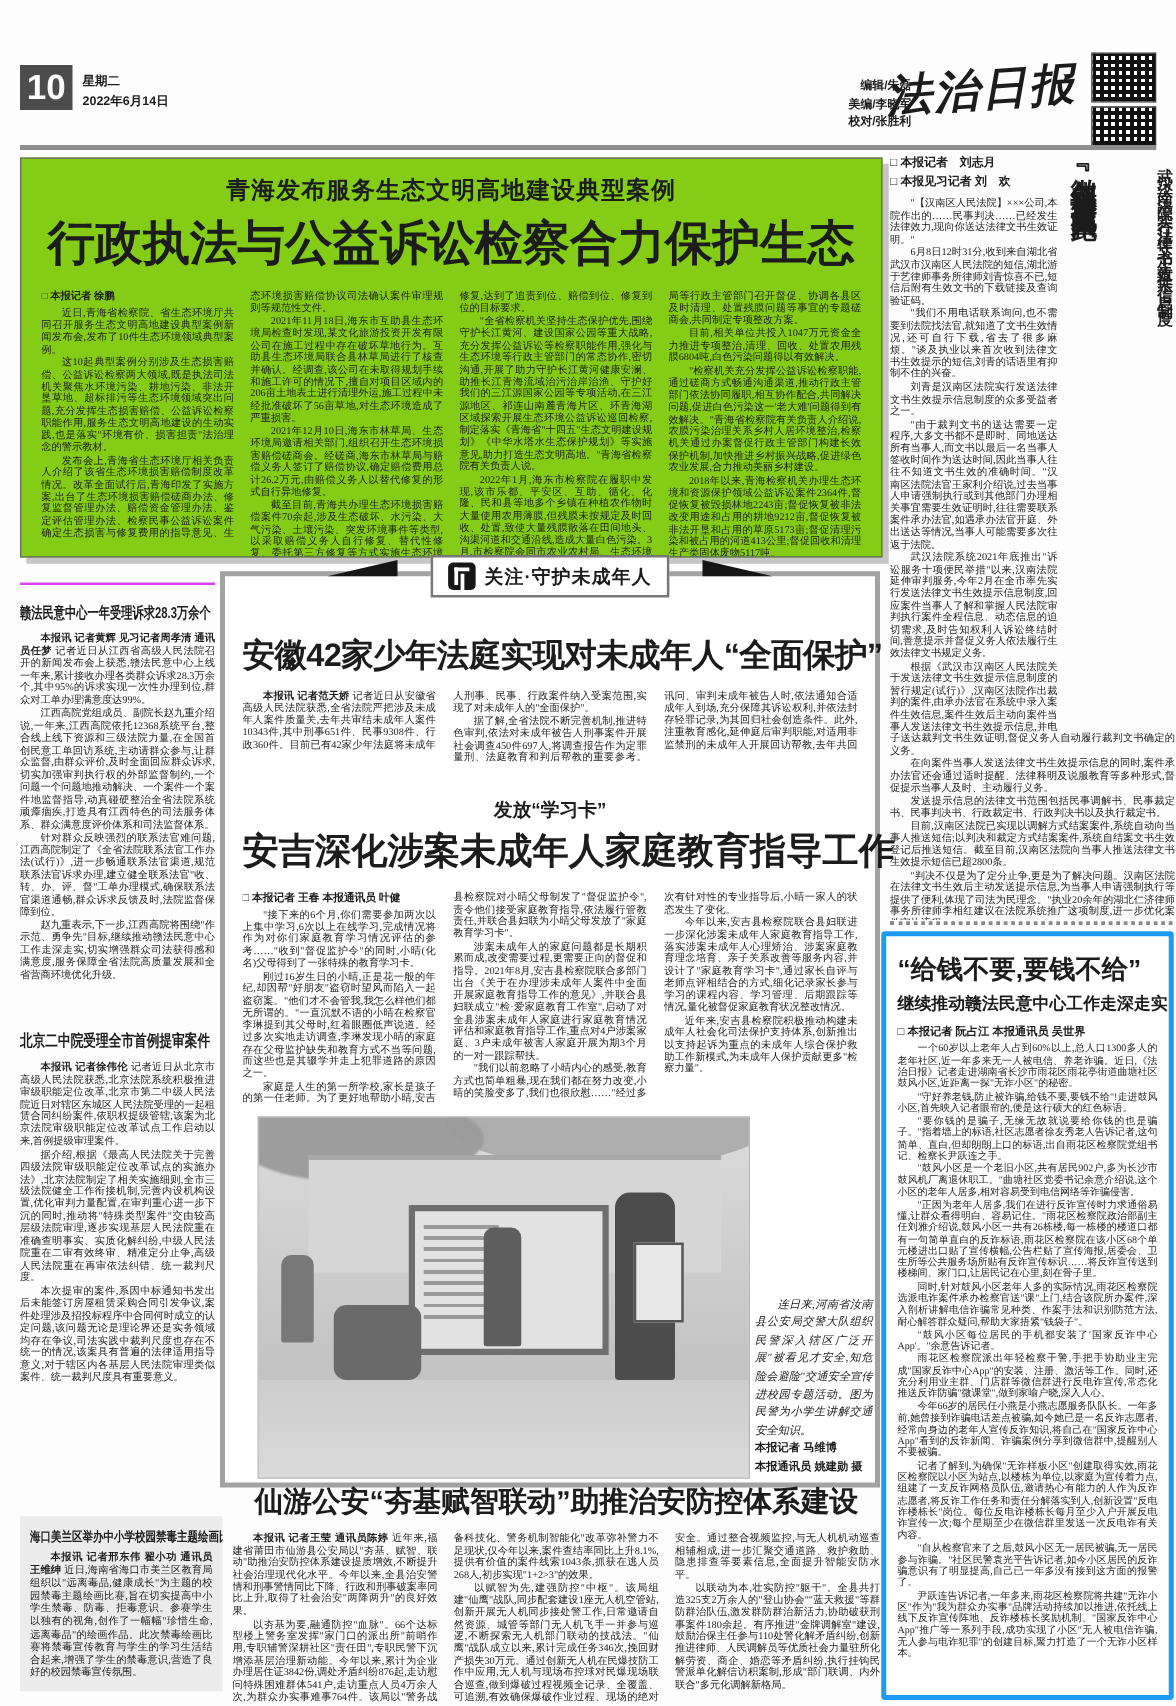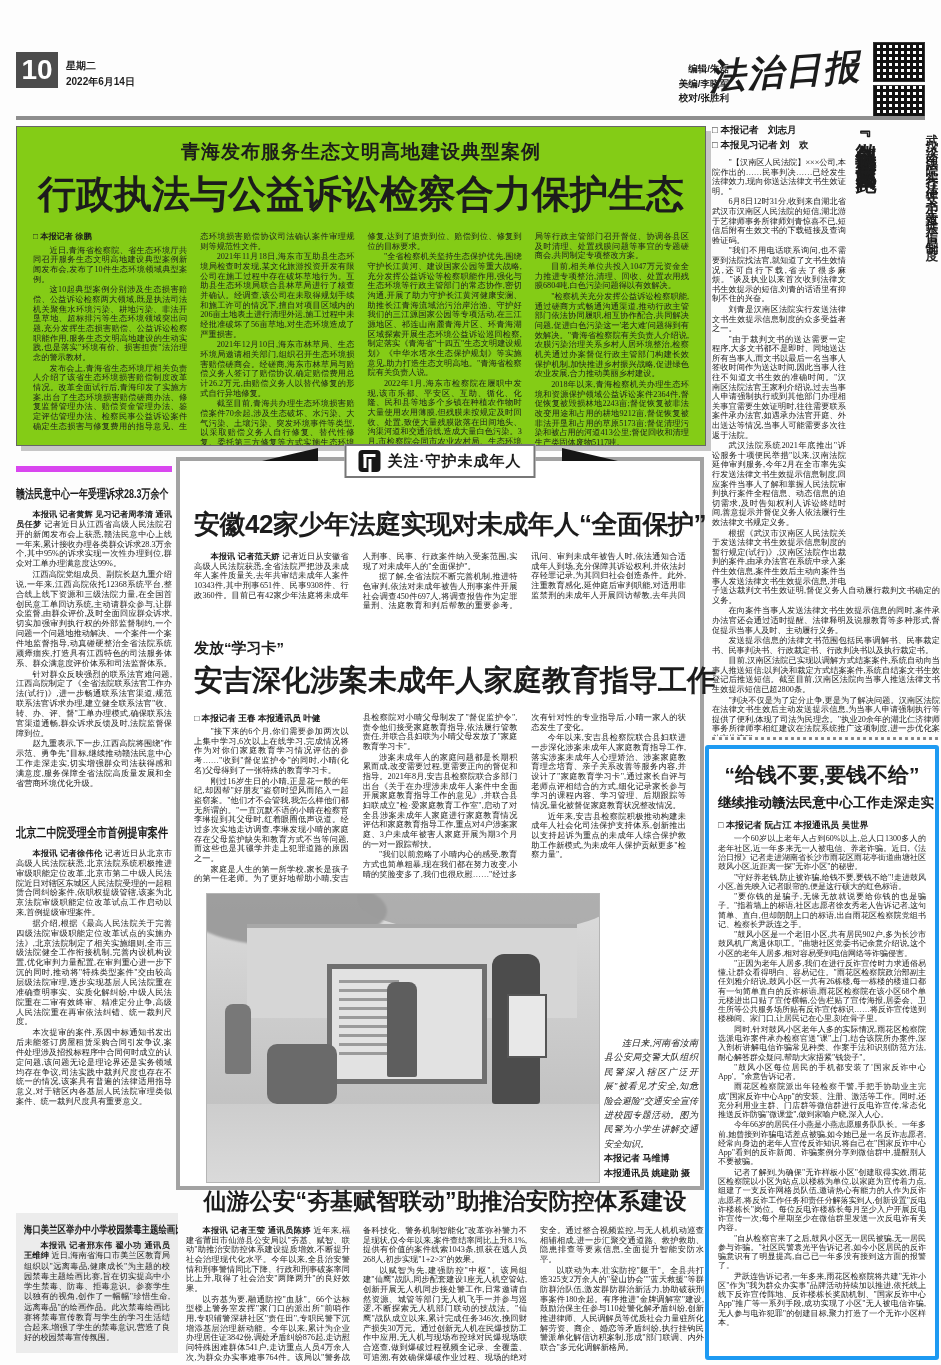--- a/index.html
+++ b/index.html
@@ -40,42 +40,42 @@
          font-size:8.2px;line-height:1.17;}
   .v-heads{float:right;width:88px;height:462px;margin-left:6px;display:flex;justify-content:space-between;}
   .v-title{writing-mode:vertical-rl;font:bold 21px "Liberation Sans",sans-serif;letter-spacing:2px;height:100%;}
   .v-kicker{writing-mode:vertical-rl;font:bold 12.5px "Liberation Sans",sans-serif;letter-spacing:6px;height:100%;}
   #wuhan .bylines p{margin:0 0 2px 0;font:bold 9.5px "Liberation Sans",sans-serif;text-indent:0;}
   #wuhan .bylines{margin-bottom:6px;}
   .dotted-sep{position:absolute;left:712px;top:737px;width:226px;border-top:3px dotted #8a8a8a;}
   
   #changsha{position:absolute;left:705px;top:745px;width:234px;height:615px;box-sizing:border-box;
             border:4px solid #1d9af2;border-radius:3px;background:#fff;padding:12px 9px 6px;overflow:hidden;}
-  #changsha .title{text-align:center;font:bold 21px "Liberation Sans",sans-serif;white-space:nowrap;}
+  #changsha .title{font:bold 21px "Liberation Sans",sans-serif;white-space:nowrap;}
   #changsha .subtitle{text-align:center;font:bold 13.5px "Liberation Sans",sans-serif;margin-top:5px;white-space:nowrap;}
   #changsha .byline-p{margin:8px 0 6px;font-size:9px;}
   #changsha .article-body{font-size:8px;line-height:1.16;}
   
   #guanzhu{position:absolute;left:176px;top:457px;width:528px;height:733px;box-sizing:border-box;
            border:4px solid #a2a2a2;background:#fff;}
   .badge{position:absolute;top:-17px;left:50%;transform:translateX(-50%);background:#fff;
          border:2px solid #777;padding:4px 12px;display:flex;align-items:center;gap:7px;white-space:nowrap;z-index:3;}
   .badge-text{font:bold 15px "Liberation Sans",sans-serif;letter-spacing:1px;}
   .badge-icon{width:22px;height:22px;background:#161616;border-radius:4px;position:relative;}
   .badge-icon:before{content:"";position:absolute;left:5px;top:4px;width:12px;height:3px;background:#fff;}
   .badge-icon:after{content:"";position:absolute;left:5px;top:4px;width:3px;height:14px;background:#fff;
                     box-shadow:5px 5px 0 #fff;}
   .tri{position:absolute;top:-13px;width:0;height:0;z-index:2;}
   .tri-l{left:calc(50% - 178px);border-bottom:13px solid #151515;border-left:56px solid transparent;}
   .tri-r{left:calc(50% + 122px);border-bottom:13px solid #151515;border-right:56px solid transparent;}
   #anhui{position:absolute;left:14px;right:14px;top:46px;}
   #anhui .title{text-align:center;font:bold 26px "Liberation Sans",sans-serif;white-space:nowrap;letter-spacing:-0.5px;}
   #anhui .cols{margin-top:10px;column-count:3;column-gap:14px;font-size:8.2px;line-height:1.18;height:62px;overflow:hidden;}
   #anji{position:absolute;left:14px;right:14px;top:178px;}
-  #anji .kicker{font:bold 15px "Liberation Sans",sans-serif;}
+  #anji .kicker{text-align:center;font:bold 15px "Liberation Sans",sans-serif;}
   #anji .title{text-align:center;font:bold 29px "Liberation Sans",sans-serif;white-space:nowrap;margin-top:3px;}
   #anji .cols{margin-top:12px;column-count:3;column-gap:14px;font-size:8.2px;line-height:1.18;height:186px;overflow:hidden;}
   #anji .byline-p{font-size:8.6px;}
   
   #photo{position:absolute;left:26px;top:432px;width:392px;height:288px;border:1px solid #b5b5b5;
          background:linear-gradient(180deg,#dcdcdc 0%,#cfcfcf 35%,#c3c3c3 70%,#bdbdbd 100%);overflow:hidden;}
   .ph{position:absolute;}
   .ph-foliage{left:-20px;top:-18px;width:200px;height:70px;background:#8f8f8f;border-radius:50%;filter:blur(1px);opacity:.8;}
   .ph-foliage2{left:150px;top:-30px;width:260px;height:70px;background:#9b9b9b;border-radius:50%;opacity:.7;}
   .ph-building{left:40px;top:30px;width:330px;height:90px;background:#d6d6d6;border-top:4px solid #a8a8a8;}
@@ -88,21 +88,21 @@
   .ph-fig3{left:18px;top:110px;width:26px;height:70px;background:#787878;}
   .ph-fig4{left:60px;top:150px;width:70px;height:60px;background:#6a6a6a;border-radius:10px;}
   .ph-sign{left:300px;top:100px;width:36px;height:60px;background:#e8e8e8;border:2px solid #555;}
   .ph-ground{left:0;top:210px;width:392px;height:78px;background:linear-gradient(180deg,#cdcdcd,#dadada);}
   #caption{position:absolute;left:424px;width:94px;top:575px;font-size:9px;line-height:1.6;
            font-style:italic;text-align:justify;}
   #caption p{margin:0;text-indent:2em;}
   #caption .credit{font-style:normal;font-weight:bold;text-indent:0;
                    font-family:"Liberation Sans",sans-serif;}
   
-  #ganfa{position:absolute;left:16px;top:466px;width:156px;height:350px;border-top:6px solid #d946ef;
+  #ganfa{position:absolute;left:16px;top:466px;width:156px;height:350px;border-top:2px solid #d946ef;
          padding-top:14px;overflow:hidden;font-size:8.2px;line-height:1.2;}
   #ganfa .title{font:bold 12.5px "Liberation Sans",sans-serif;white-space:nowrap;
                 transform:scaleX(0.72);transform-origin:left center;margin-bottom:7px;}
   #beijing{position:absolute;left:16px;top:824px;width:156px;height:382px;overflow:hidden;
            font-size:8.2px;line-height:1.2;}
   #beijing .title{font:bold 13px "Liberation Sans",sans-serif;white-space:nowrap;
                   transform:scaleX(0.78);transform-origin:left center;margin-bottom:7px;text-align:center;}
   
   #haikou{position:absolute;left:16px;top:1213px;width:162px;height:140px;background:#ececec;
           box-sizing:border-box;padding:10px 8px;overflow:hidden;font-size:8.2px;line-height:1.25;}

